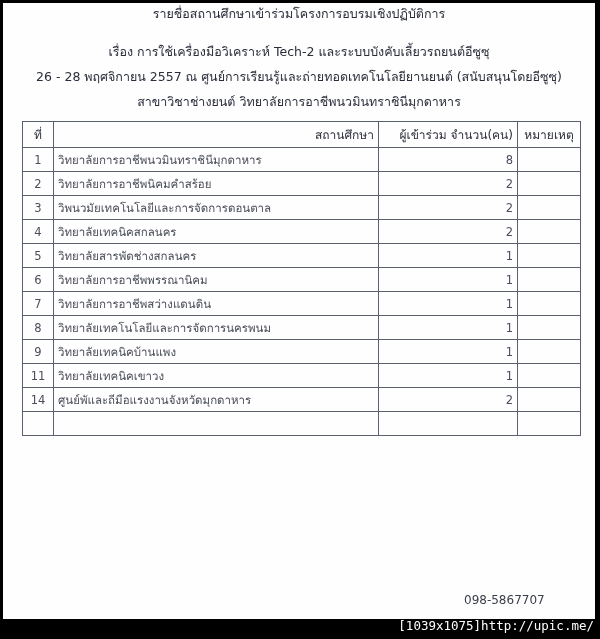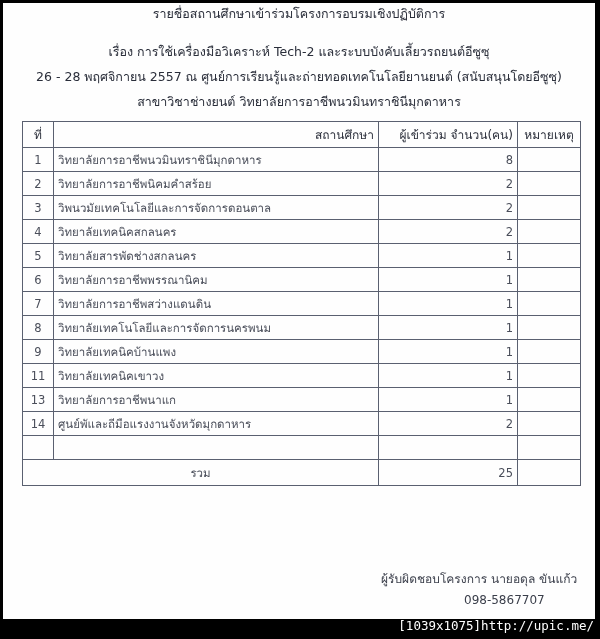--- a/index.html
+++ b/index.html
@@ -119,42 +119,30 @@
         <td class="c-count">1</td>
         <td class="c-note"></td>
       </tr>
       <tr>
         <td class="c-no">11</td>
         <td class="c-name">วิทยาลัยเทคนิคเขาวง</td>
         <td class="c-count">1</td>
         <td class="c-note"></td>
       </tr>
       <tr>
-        <td class="c-no">13</td>
-        <td class="c-name">วิทยาลัยการอาชีพนาแก</td>
-        <td class="c-count">1</td>
-        <td class="c-note"></td>
-      </tr>
-      <tr>
         <td class="c-no">14</td>
         <td class="c-name">ศูนย์พัและถีมือแรงงานจังหวัดมุกดาหาร</td>
         <td class="c-count">2</td>
         <td class="c-note"></td>
       </tr>
       <tr>
         <td class="c-no"></td>
         <td class="c-name"></td>
         <td class="c-count"></td>
         <td class="c-note"></td>
       </tr>
-      <tr class="total">
-        <td colspan="2" style="text-align:center">รวม</td>
-        <td class="c-count">25</td>
-        <td class="c-note"></td>
-      </tr>
     </tbody>
   </table>
 
-  <div class="footer f1">ผู้รับผิดชอบโครงการ   นายอดุล  ขันแก้ว</div>
   <div class="footer f2">098-5867707</div>
 </div>
 
 <div class="watermark">[1039x1075]http://upic.me/</div>
 
 </body></html>

